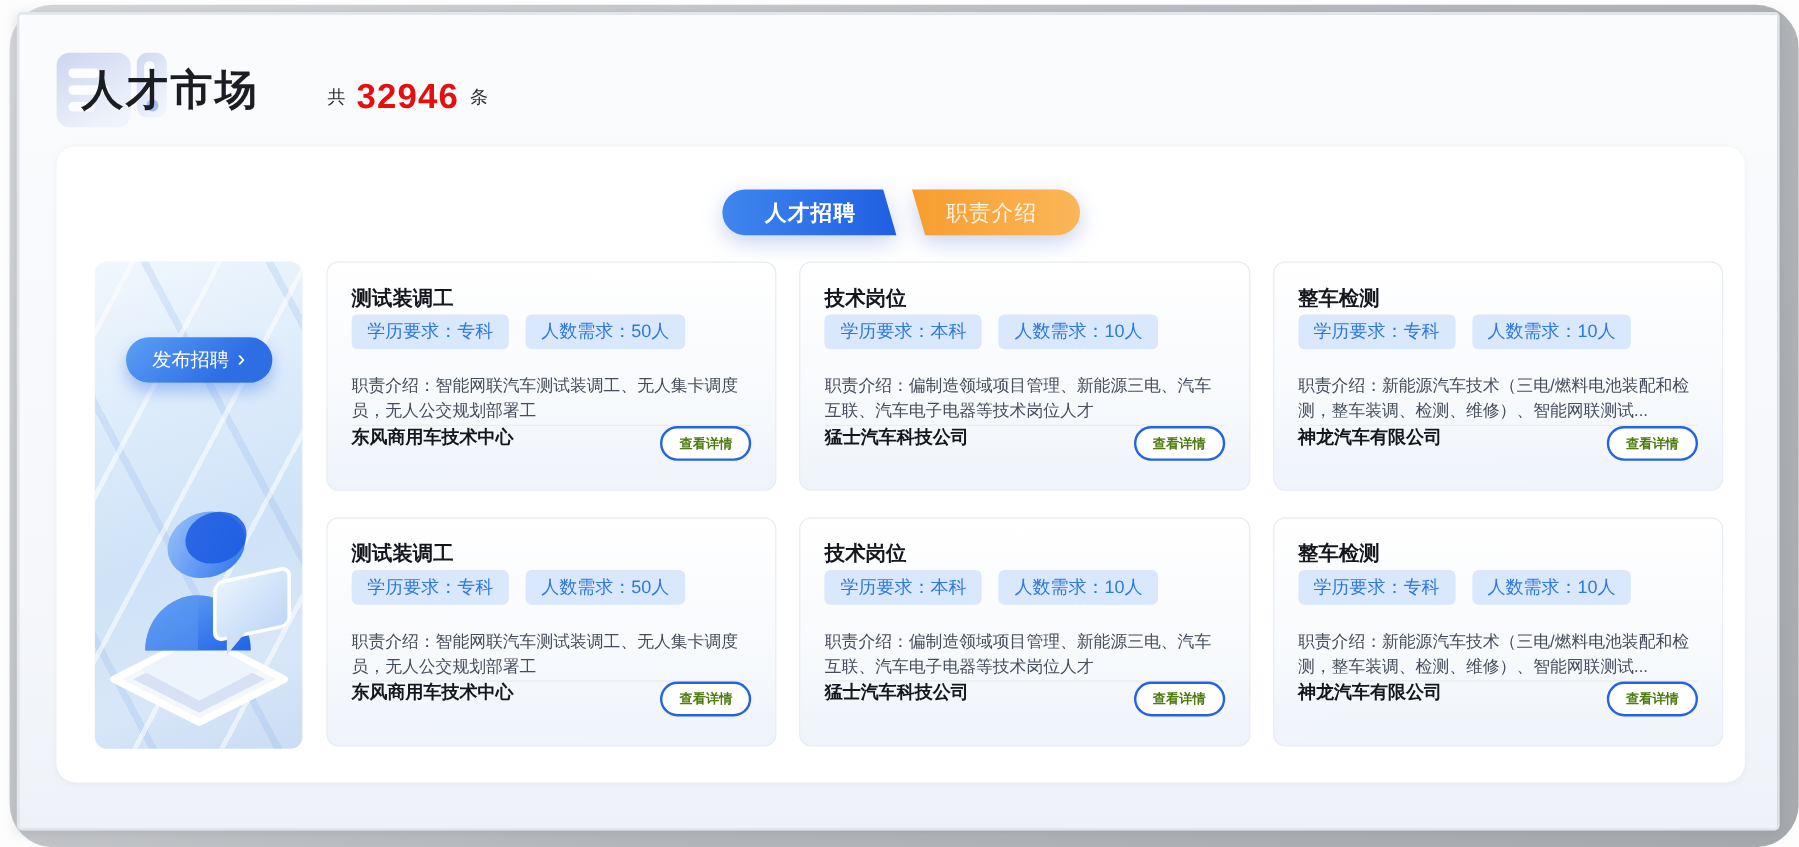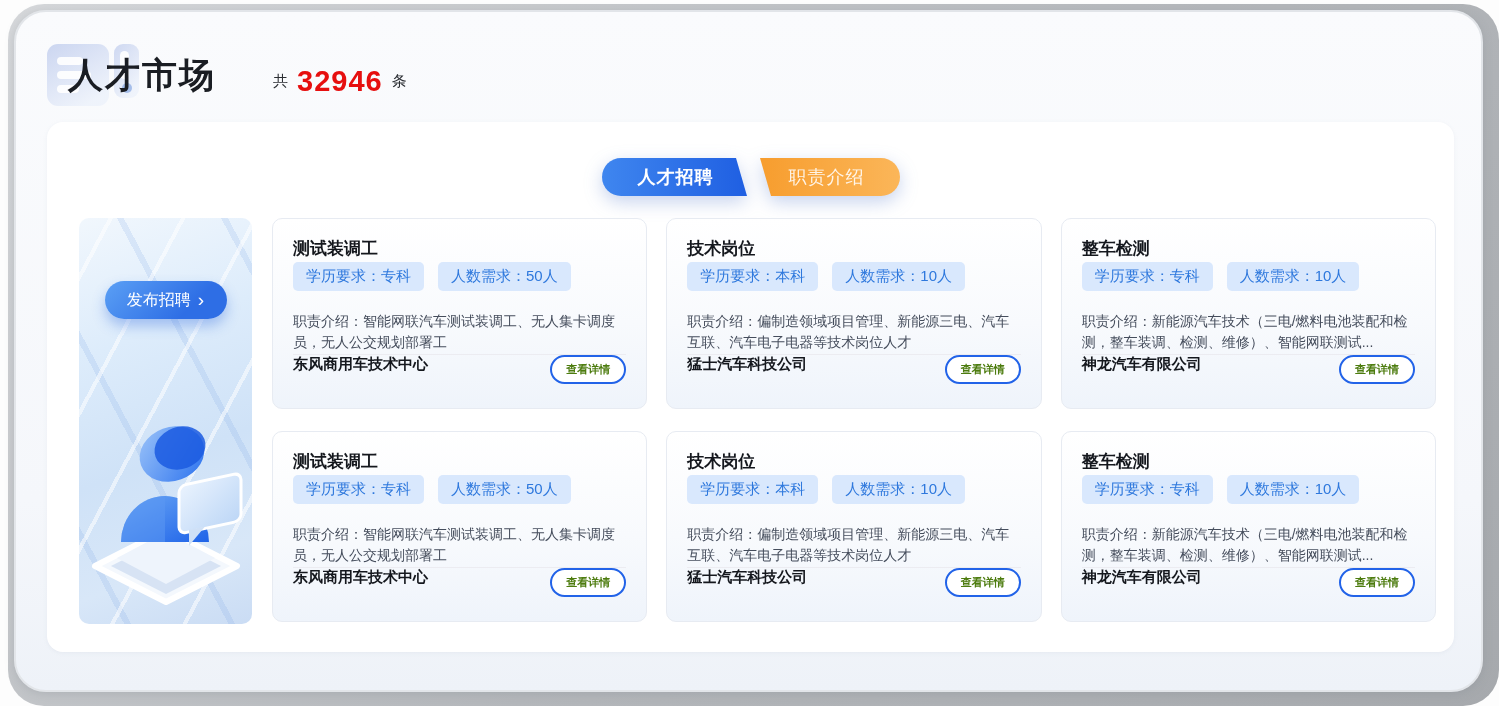--- a/index.html
+++ b/index.html
@@ -11,21 +11,21 @@
   }
 
   
   .window-back {
     position:absolute; left:8px; top:4px; right:0; bottom:0;
     border-radius:36px;
     background:linear-gradient(135deg,#d6d8db 0%,#b4b7bb 55%,#a6a9ad 100%);
   }
   .window {
     position:absolute; left:14px; top:10px; right:16px; bottom:14px;
-    border-radius:32px;
+    border-radius:4px;
     background:linear-gradient(180deg,#fafbfd 0%,#f5f7fb 72%,#eef2f8 100%);
     border:2px solid #e2e5e9;
     box-shadow:0 2px 10px rgba(120,126,136,.25);
     overflow:hidden;
   }
 
   
   .header { position:absolute; left:31px; top:26px; height:70px; display:flex; align-items:flex-end; }
   .logo-wrap { position:relative; width:160px; height:66px; }
   .logo-svg { position:absolute; left:0; top:0; }

